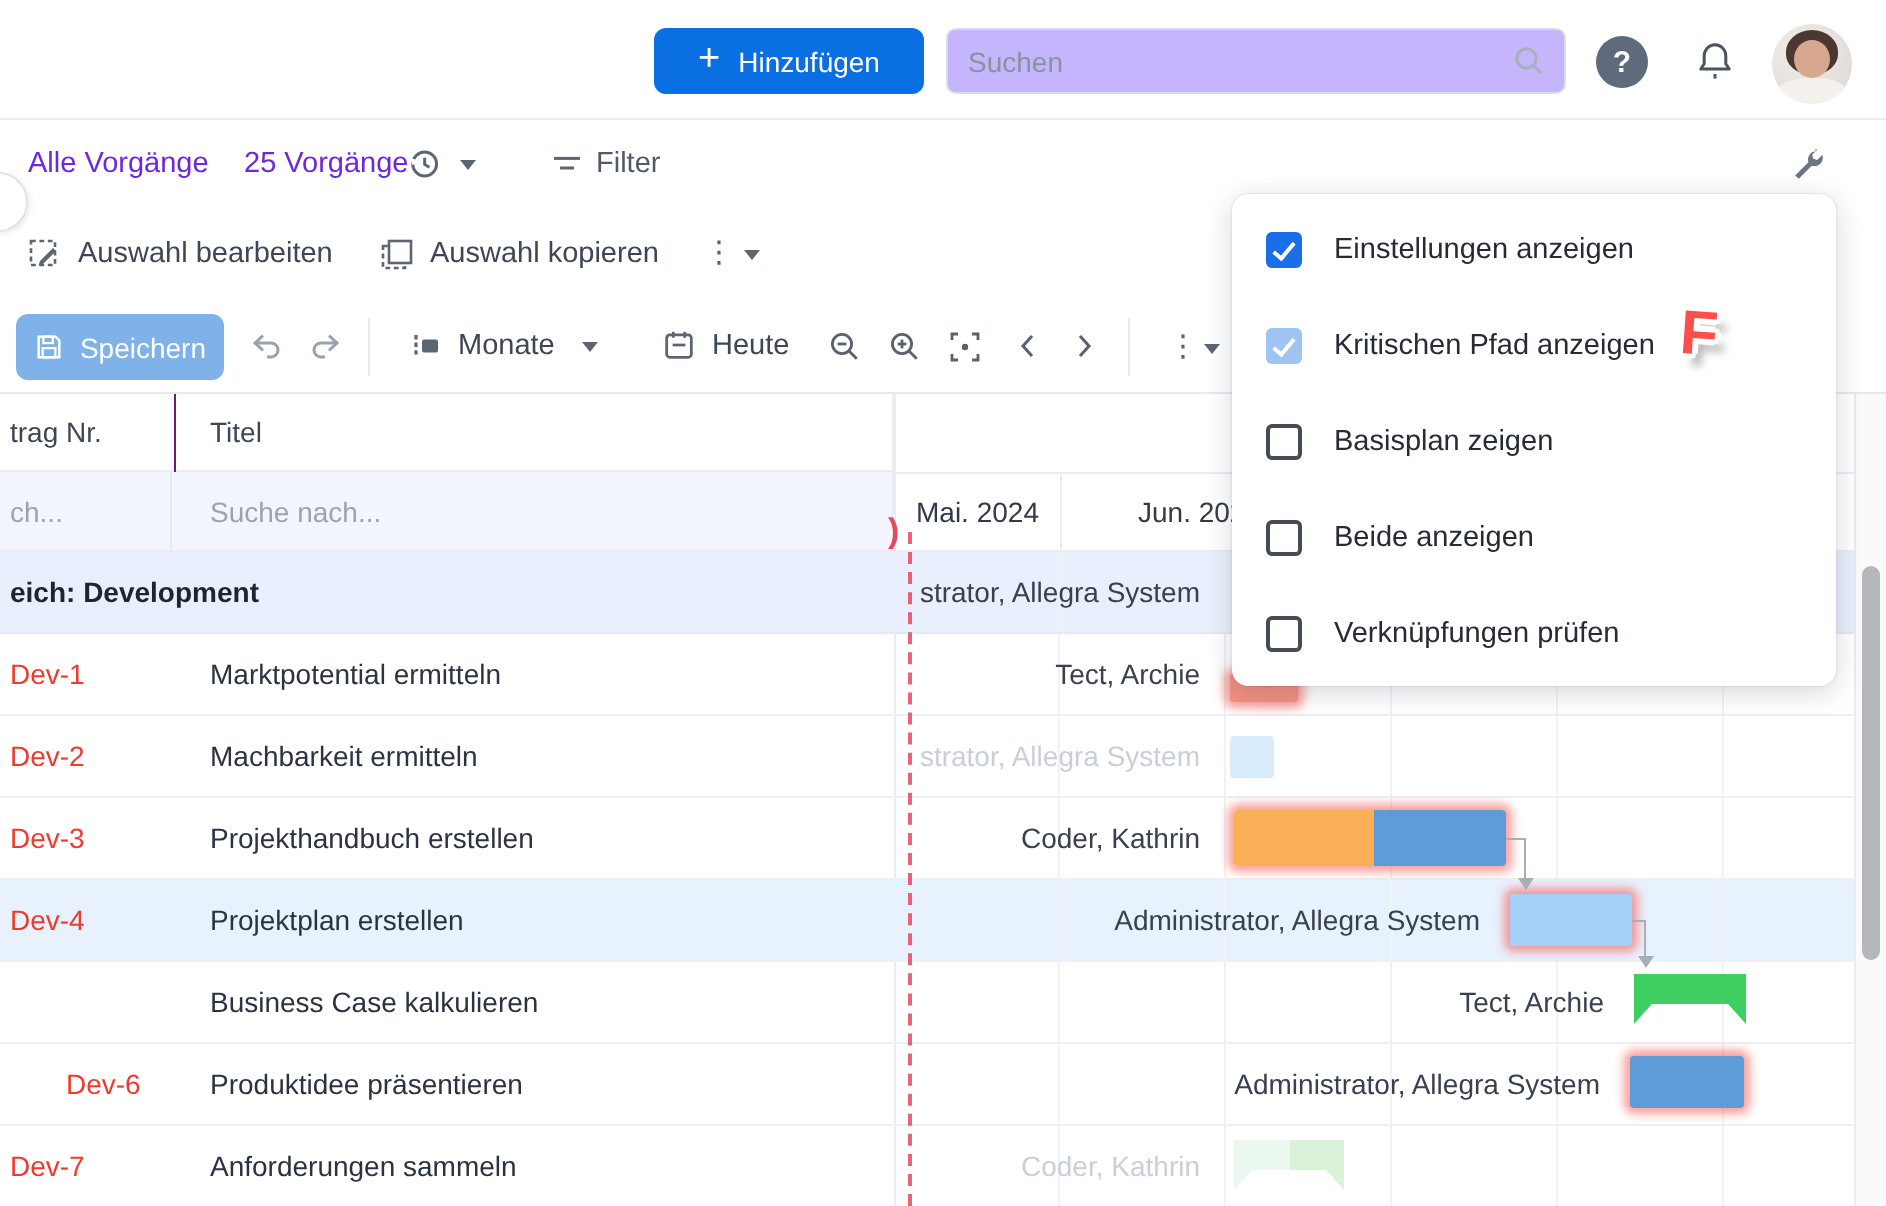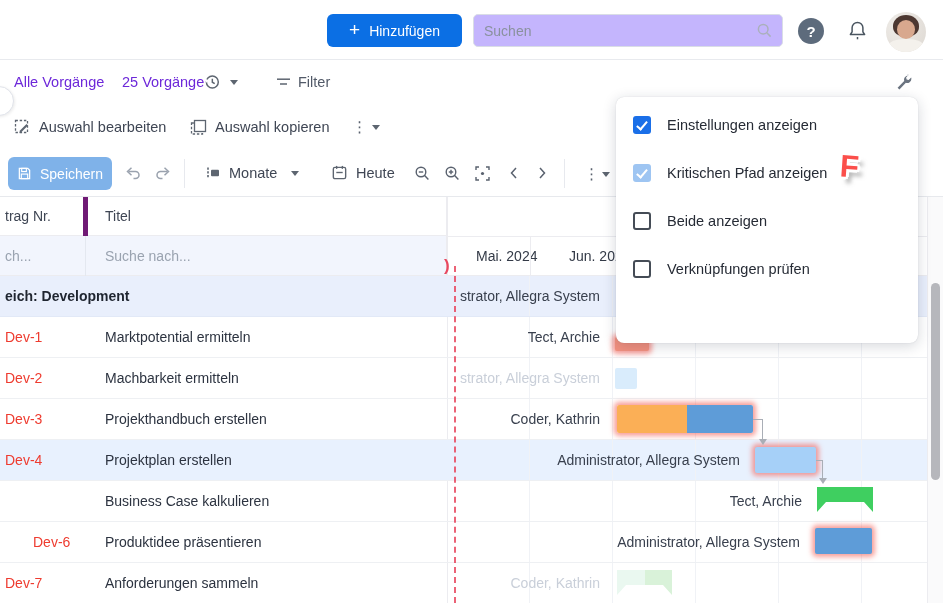--- a/index.html
+++ b/index.html
@@ -48,33 +48,33 @@
             background:#7fb2e9;color:#fff;font-size:14px;font-family:inherit;display:flex;align-items:center;
             justify-content:center;gap:8px;}
   .tb-sep{position:absolute;top:9px;width:1px;height:29px;background:#e7e9ee;}
   .toolbar .lbl{position:absolute;top:0;height:47px;line-height:47px;color:#3f4654;font-size:14.5px;}
   .toolbar .icon-btn{top:14px;}
 
   
   .grid{position:absolute;left:0;top:197px;width:943px;height:406px;z-index:1;}
   .ghead{position:absolute;left:0;top:0;width:447px;height:39px;border-bottom:1px solid #ececf0;border-right:1px solid #ececf0;}
   .ghead .h-id{position:absolute;left:0;top:0;width:88px;height:39px;line-height:39px;padding-left:5px;
-               border-right:5px solid #701a75;color:#3f4654;}
+               border-right:1px solid #701a75;color:#3f4654;}
   .ghead .h-title{position:absolute;left:88px;top:0;right:0;height:39px;line-height:39px;padding-left:17px;color:#3f4654;}
   .gfilter{position:absolute;left:0;top:39px;width:447px;height:40px;background:#f2f5fd;
            border-bottom:1px solid #ececf0;border-right:1px solid #ececf0;}
   .gfilter input{position:absolute;top:0;height:40px;border:none;background:transparent;outline:none;
                  font-family:inherit;font-size:14px;color:#3a4150;}
   .gfilter input::placeholder{color:#9aa3b0;}
   .gfilter .f-id{left:0;width:86px;padding-left:5px;border-right:1px solid #e4e8f0;}
   .gfilter .f-title{left:88px;width:350px;padding-left:17px;}
   .month-row{position:absolute;left:447px;top:39px;width:481px;height:40px;border-top:1px solid #ececf0;
              border-bottom:1px solid #ececf0;}
   .month{position:absolute;top:39px;height:40px;line-height:40px;color:#333a47;font-weight:500;}
-  .m1{left:476px;}
+  .m1{left:458px;}
   .m2{left:569px;}
   .month-div{position:absolute;left:530px;top:40px;width:1px;height:38px;background:#ececf0;}
   .table-vline{position:absolute;left:447px;top:0;width:1px;height:406px;background:#ececf0;}
 
   #rows{position:absolute;left:0;top:79px;width:943px;}
   .row{position:relative;width:943px;height:41px;border-bottom:1px solid #eef0f3;}
   .row.group{background:#e9effc;border-bottom:1px solid #e2e9f7;}
   .row.highlight{background:#e8f1fe;}
   .cell-gantt{position:absolute;left:447px;top:0;right:0;bottom:0;
               background:repeating-linear-gradient(to right,transparent 0 82px,#f0f2f6 82px 83px);}
@@ -367,20 +367,24 @@
         <div class="menu-item">
           <div class="cb checked"></div>
           <span class="lbl">Einstellungen anzeigen</span>
         </div>
         <div class="menu-item">
           <div class="cb checked-light"></div>
           <span class="lbl">Kritischen Pfad anzeigen</span>
         </div>
         <div class="menu-item">
           <div class="cb"></div>
+          <span class="lbl">Basisplan zeigen</span>
+        </div>
+        <div class="menu-item">
+          <div class="cb"></div>
           <span class="lbl">Beide anzeigen</span>
         </div>
         <div class="menu-item">
           <div class="cb"></div>
           <span class="lbl">Verknüpfungen prüfen</span>
         </div>
       </div>
     <span class="f-sticker">F</span>
   </div>
 

